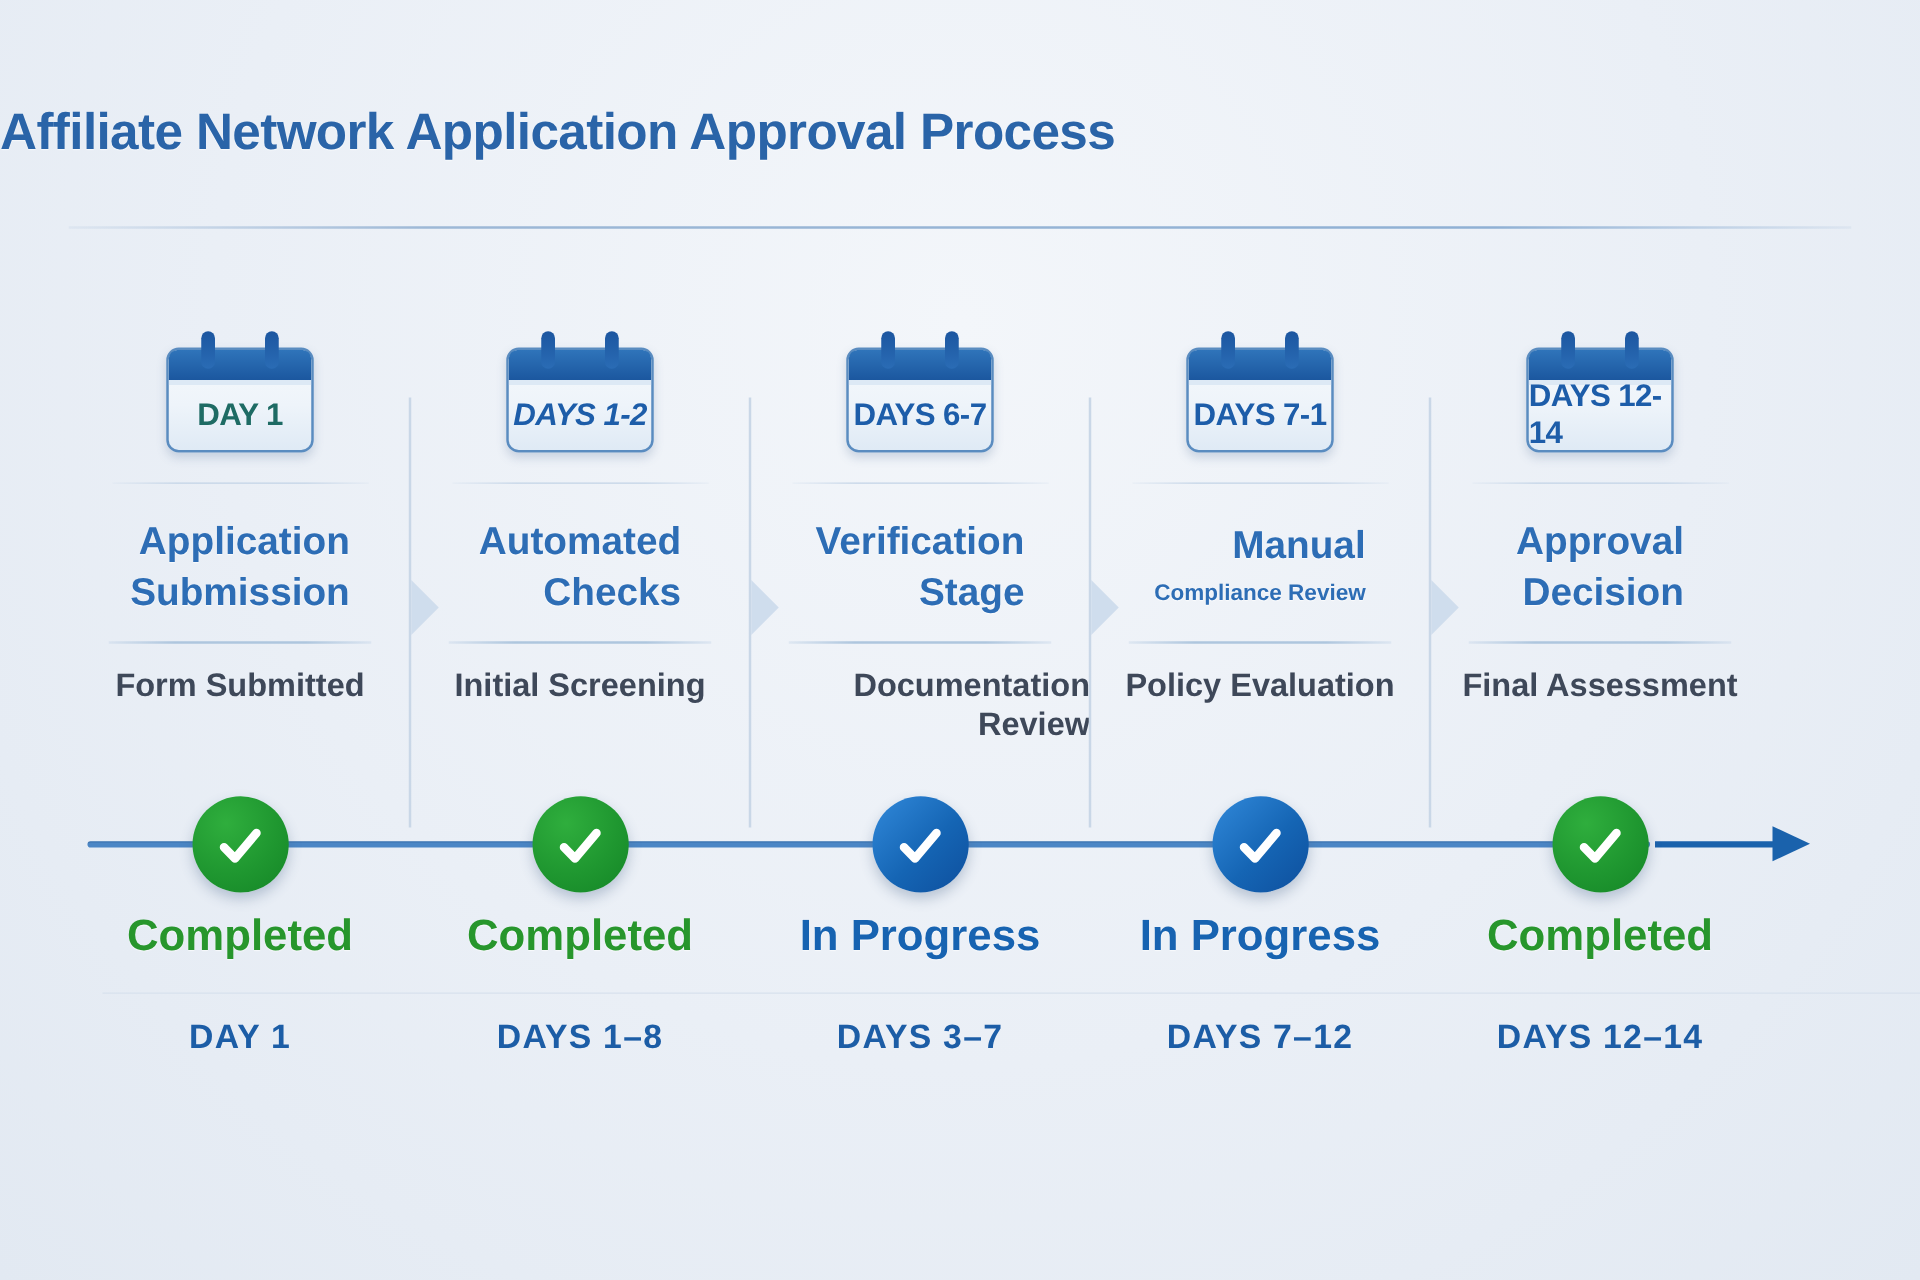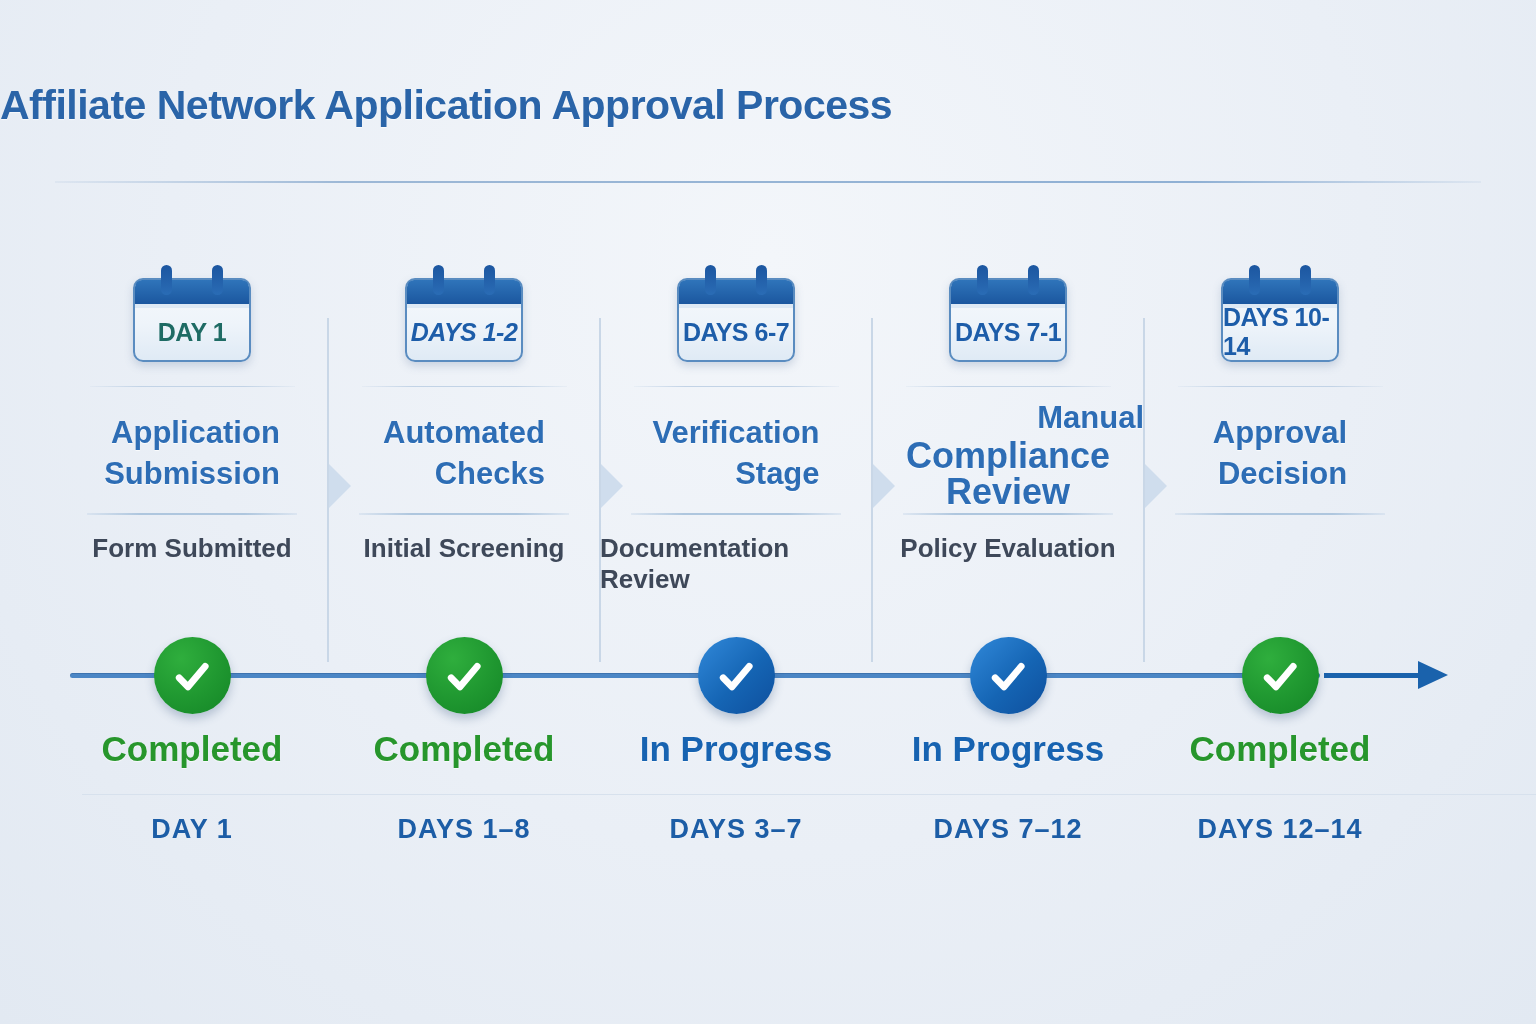--- a/index.html
+++ b/index.html
@@ -83,32 +83,32 @@
     margin-top:16px;
     height:100px;
     display:flex; flex-direction:column; align-items:flex-end; justify-content:center;
     color:#2d6db5;
     font-weight:bold;
     font-size:31px;
     line-height:41px;
     text-align:center;
     text-shadow:0 1px 1px rgba(255,255,255,0.8);
   }
-  .stage-title .title-line.compact { font-size:36px; line-height:36px; }
+  .stage-title .title-line.compact { font-size:18px; line-height:36px; }
   .rule-bottom {
     margin-top:10px;
     width:210px; height:2px;
     background:linear-gradient(90deg, rgba(175,198,224,0.25), #aec6de 25%, #aec6de 75%, rgba(175,198,224,0.25));
   }
   .stage-sub {
     margin-top:18px;
     font-size:26px;
     font-weight:bold;
     color:#3e4859;
-    text-align:left;
+    text-align:right;
   }
 
   
   .column-divider {
     position:absolute;
     top:134px;
     width:2px; height:344px;
     background:#c9d7e7;
   }
   .flow-chevron {
@@ -265,28 +265,29 @@
         </div>
     <div class="rule-bottom"></div>
     <div class="stage-sub">Policy Evaluation</div>
   </div>
 
   <div class="stage-col">
     <div class="calendar">
       <div class="calendar-ring left"></div>
       <div class="calendar-ring right"></div>
       <div class="calendar-header"></div>
-      <div class="calendar-label" style="color: rgb(29, 93, 169);">DAYS 10-14</div>
+      <div class="calendar-label" style="color: rgb(29, 93, 169);">DAYS 12-14</div>
     </div>
     <div class="rule-top"></div>
     <div class="stage-title">
           <span class="title-line">Approval</span>
           <span class="title-line">Decision</span>
         </div>
     <div class="rule-bottom"></div>
+    <div class="stage-sub">Final Assessment</div>
   </div>
 </div>
 
   <div class="column-divider" style="left:calc(20% - 1px)"></div>
   <div class="column-divider" style="left:calc(40% - 1px)"></div>
   <div class="column-divider" style="left:calc(60% - 1px)"></div>
   <div class="column-divider" style="left:calc(80% - 1px)"></div>
   <div class="flow-chevron" style="left:calc(20% + 1px)"></div>
   <div class="flow-chevron" style="left:calc(40% + 1px)"></div>
   <div class="flow-chevron" style="left:calc(60% + 1px)"></div>

